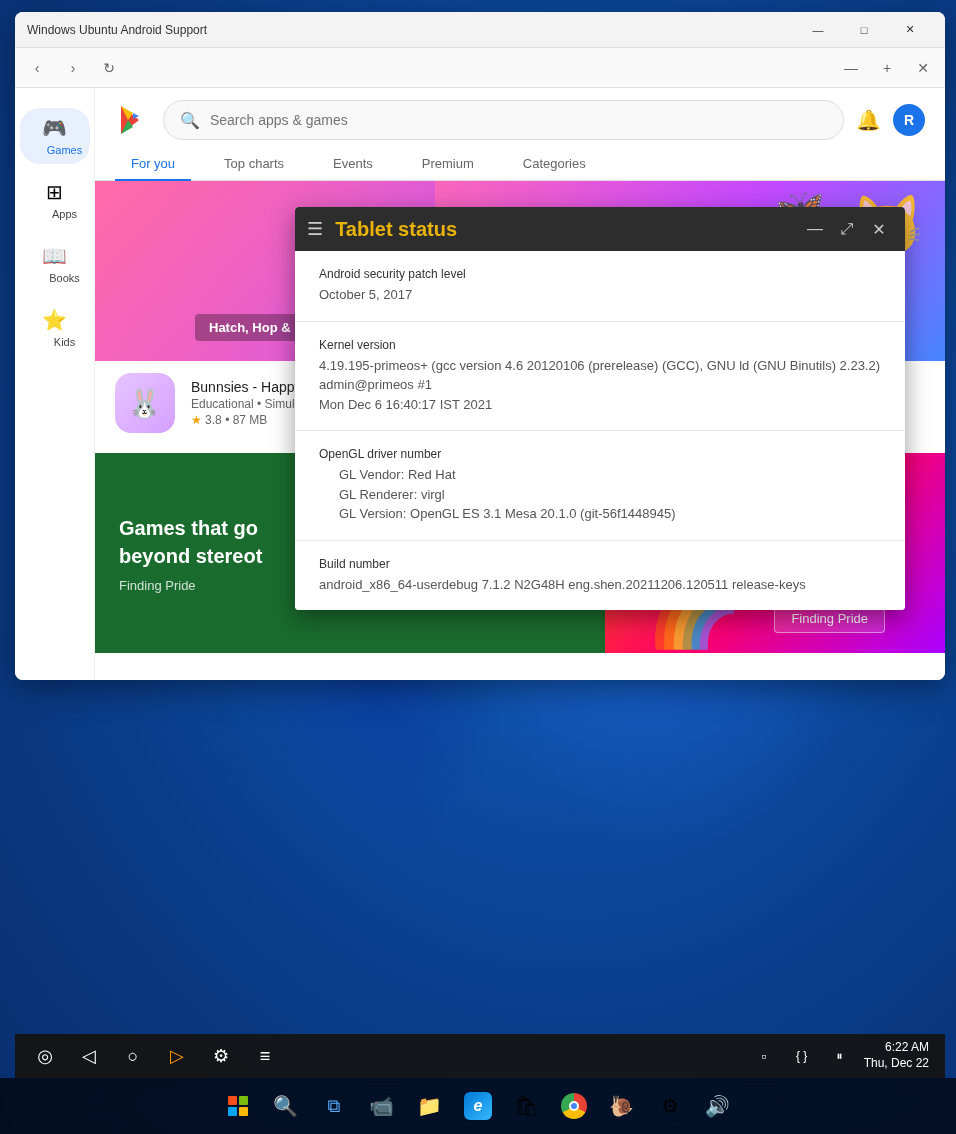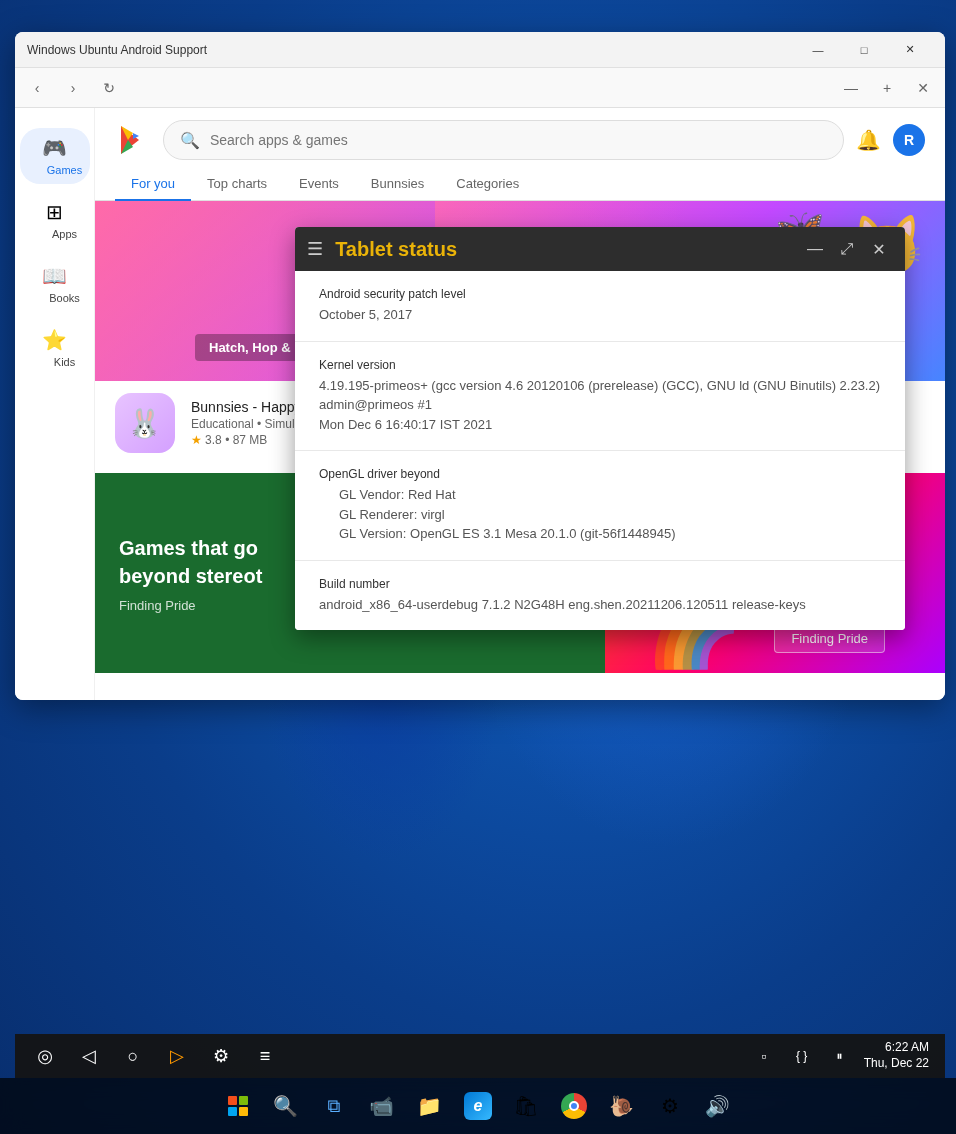--- a/index.html
+++ b/index.html
@@ -24,21 +24,21 @@
       position: absolute;
       inset: 0;
       background: 
         radial-gradient(ellipse 300px 400px at 70% 50%, rgba(30,100,220,0.6) 0%, transparent 70%),
         radial-gradient(ellipse 200px 300px at 40% 60%, rgba(10,60,160,0.8) 0%, transparent 60%);
     }
 
     
     .main-window {
       position: absolute;
-      top: 32px;
+      top: 12px;
       left: 15px;
       width: 930px;
       height: 668px;
       background: #fff;
       border-radius: 8px;
       box-shadow: 0 8px 32px rgba(0,0,0,0.4);
       z-index: 10;
       display: flex;
       flex-direction: column;
       overflow: hidden;
@@ -201,21 +201,21 @@
       color: #fff;
       font-size: 14px;
       font-weight: bold;
       cursor: pointer;
     }
 
     
     .nav-tabs {
       display: flex;
       padding: 8px 20px 0;
-      gap: 0;
+      gap: 17px;
       border-bottom: 1px solid #e0e0e0;
       flex-shrink: 0;
     }
     .nav-tab {
       padding: 8px 16px;
       font-size: 13px;
       color: #666;
       cursor: pointer;
       border-bottom: 2px solid transparent;
       margin-bottom: -1px;
@@ -530,21 +530,21 @@
         <div class="header-icons">
           <span class="bell-icon">🔔</span>
           <div class="avatar">R</div>
         </div>
       </div>
 
       <div class="nav-tabs">
         <div class="nav-tab active">For you</div>
         <div class="nav-tab">Top charts</div>
         <div class="nav-tab">Events</div>
-        <div class="nav-tab">Bunnsies</div>
+        <div class="nav-tab">Premium</div>
         <div class="nav-tab">Categories</div>
       </div>
 
       <div class="scroll-content">
 
         <div class="games-banner">
           <div style="position:absolute;right:0;top:0;bottom:0;width:60%;background:linear-gradient(135deg,#ff69b4,#cc44ff,#4488ff);opacity:0.8;"></div>
           <div style="position:absolute;left:0;top:0;bottom:0;width:70%;background:linear-gradient(90deg,rgba(255,105,180,0.5),transparent);"></div>
 
           <div style="position:absolute;right:20px;top:10px;font-size:60px;opacity:0.9;">🐱</div>
@@ -602,21 +602,21 @@
           <div class="info-label">Android security patch level</div>
           <div class="info-value">October 5, 2017</div>
         </div>
         <div class="info-row">
           <div class="info-label">Kernel version</div>
           <div class="info-value" style="white-space:pre-line;">4.19.195-primeos+ (gcc version 4.6 20120106 (prerelease) (GCC), GNU ld (GNU Binutils) 2.23.2)
 admin@primeos #1
 Mon Dec 6 16:40:17 IST 2021</div>
         </div>
         <div class="info-row">
-          <div class="info-label">OpenGL driver beyond</div>
+          <div class="info-label">OpenGL driver number</div>
           <div class="info-value" style="white-space:pre-line;margin-left:20px;">GL Vendor: Red Hat
 GL Renderer: virgl
 GL Version: OpenGL ES 3.1 Mesa 20.1.0 (git-56f1448945)</div>
         </div>
         <div class="info-row">
           <div class="info-label">Build number</div>
           <div class="info-value">android_x86_64-userdebug 7.1.2 N2G48H eng.shen.20211206.120511 release-keys</div>
         </div>
       </div>
     </div>

